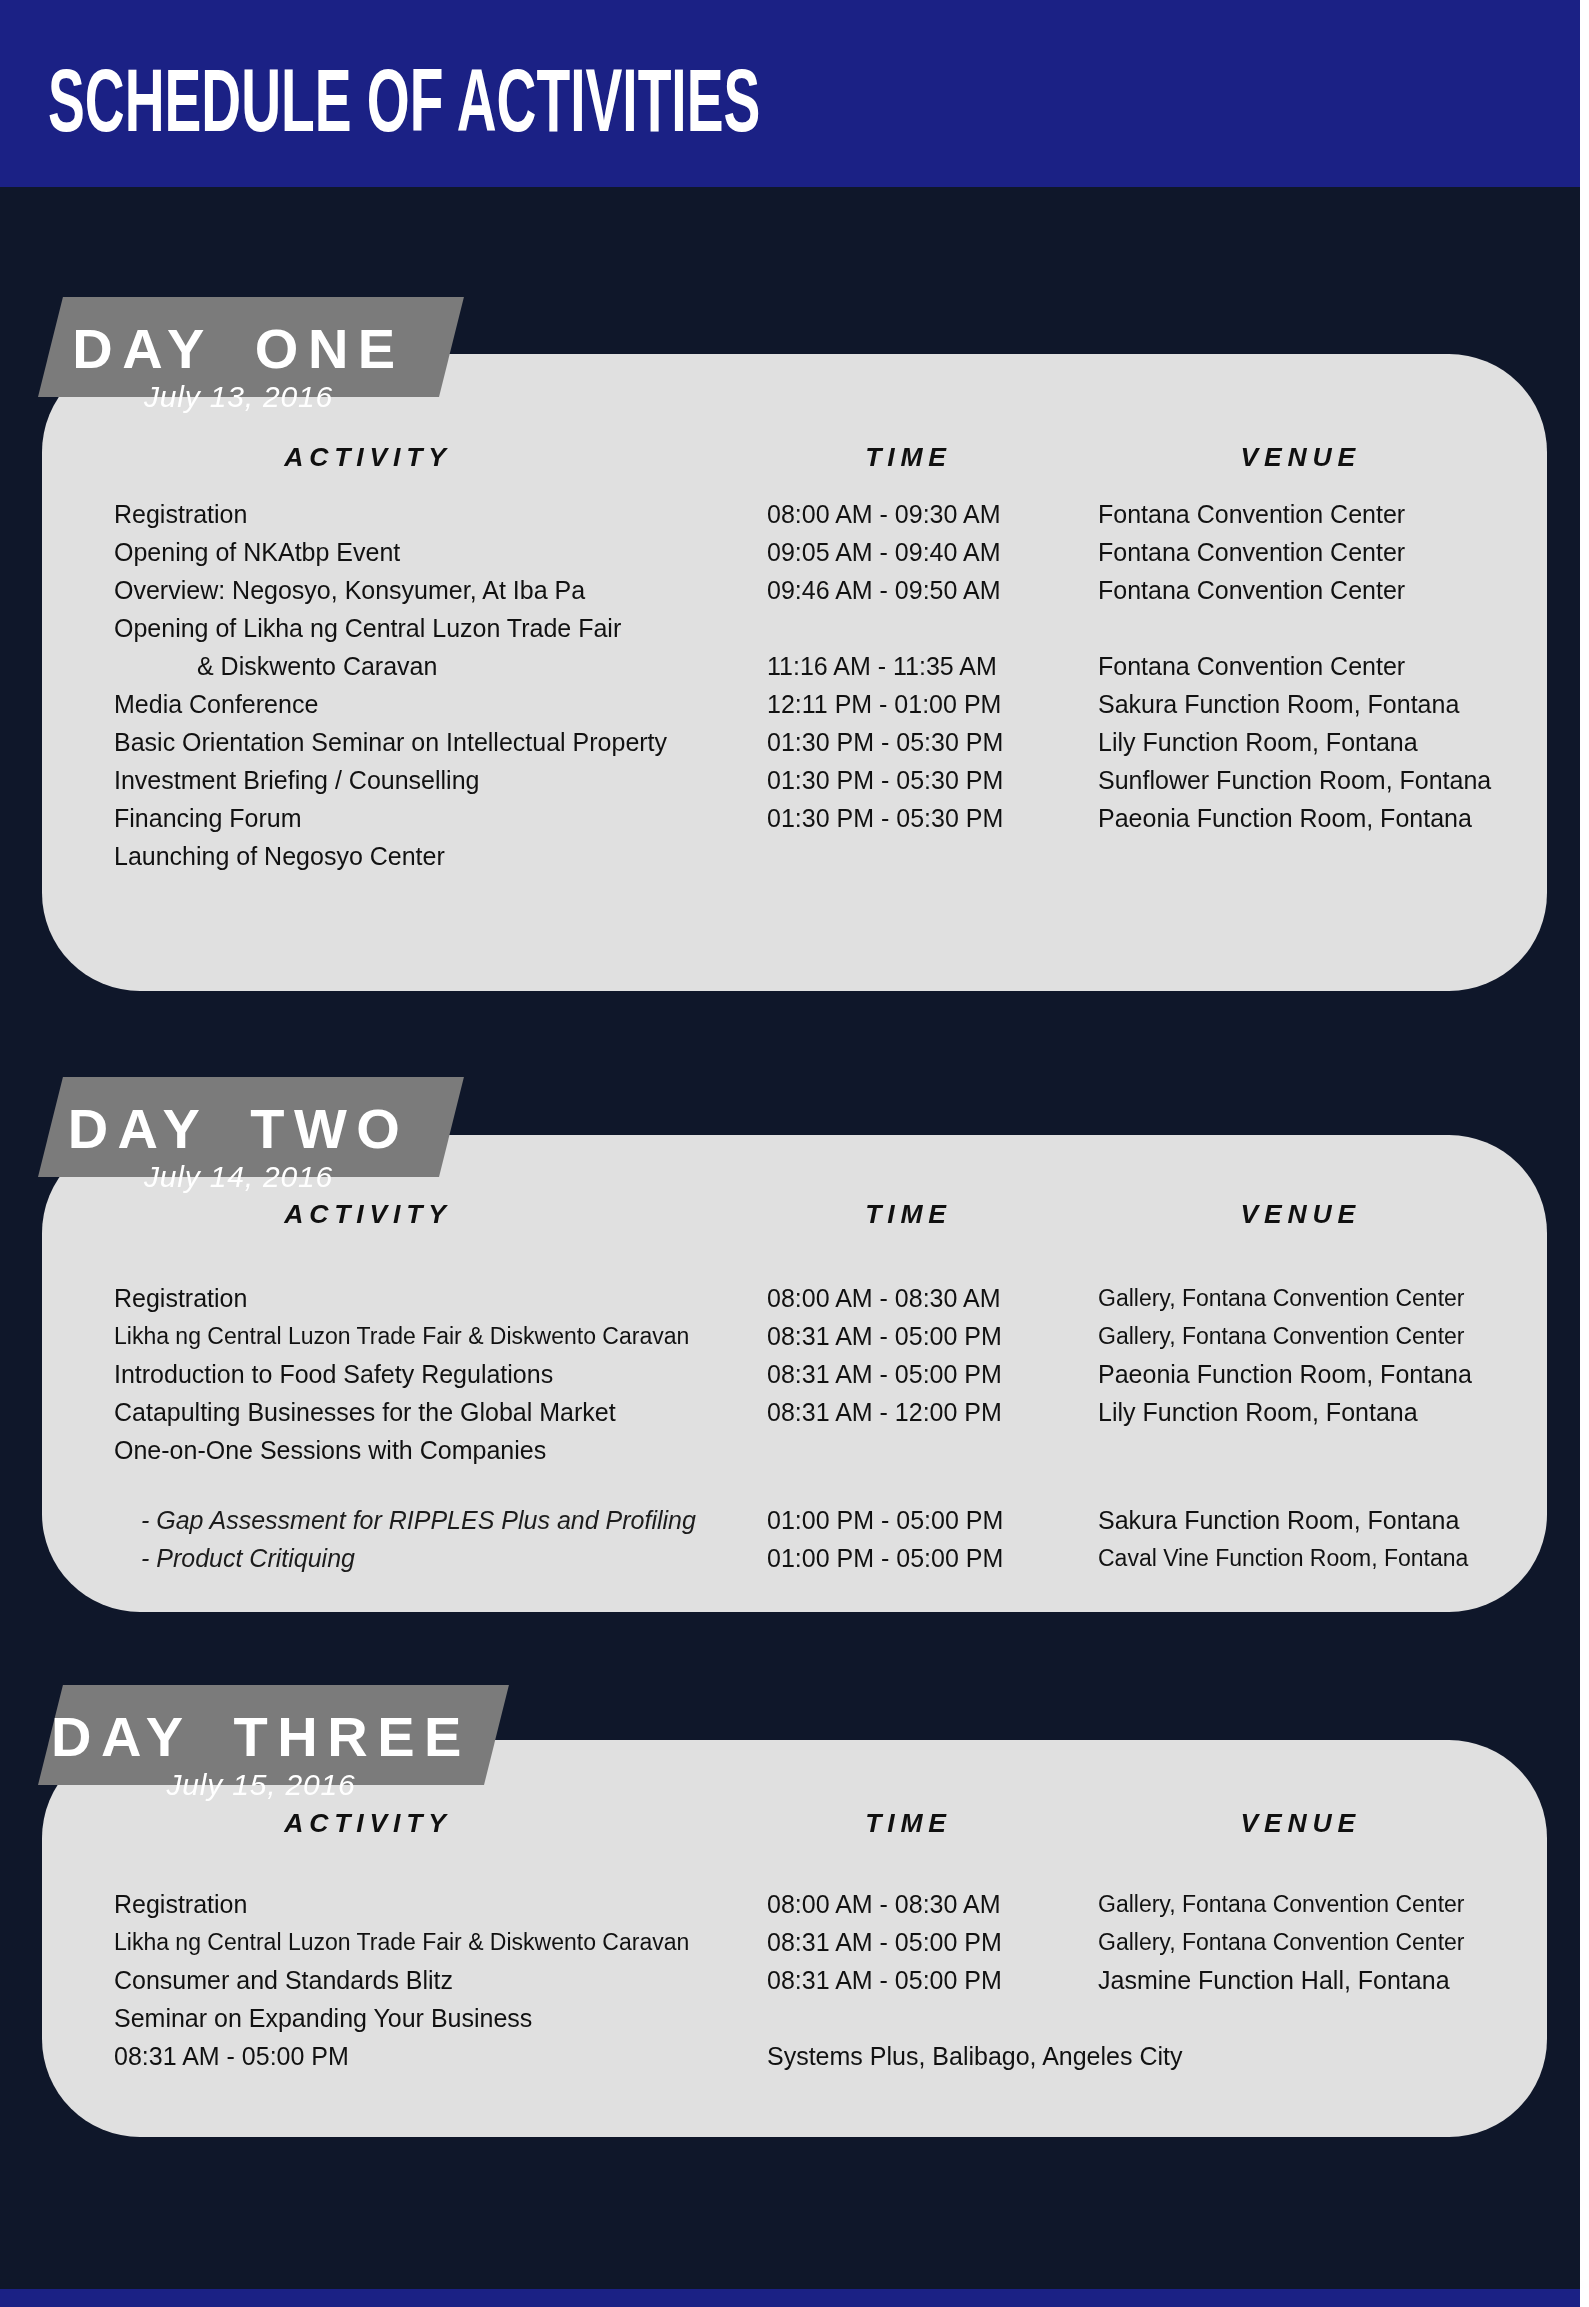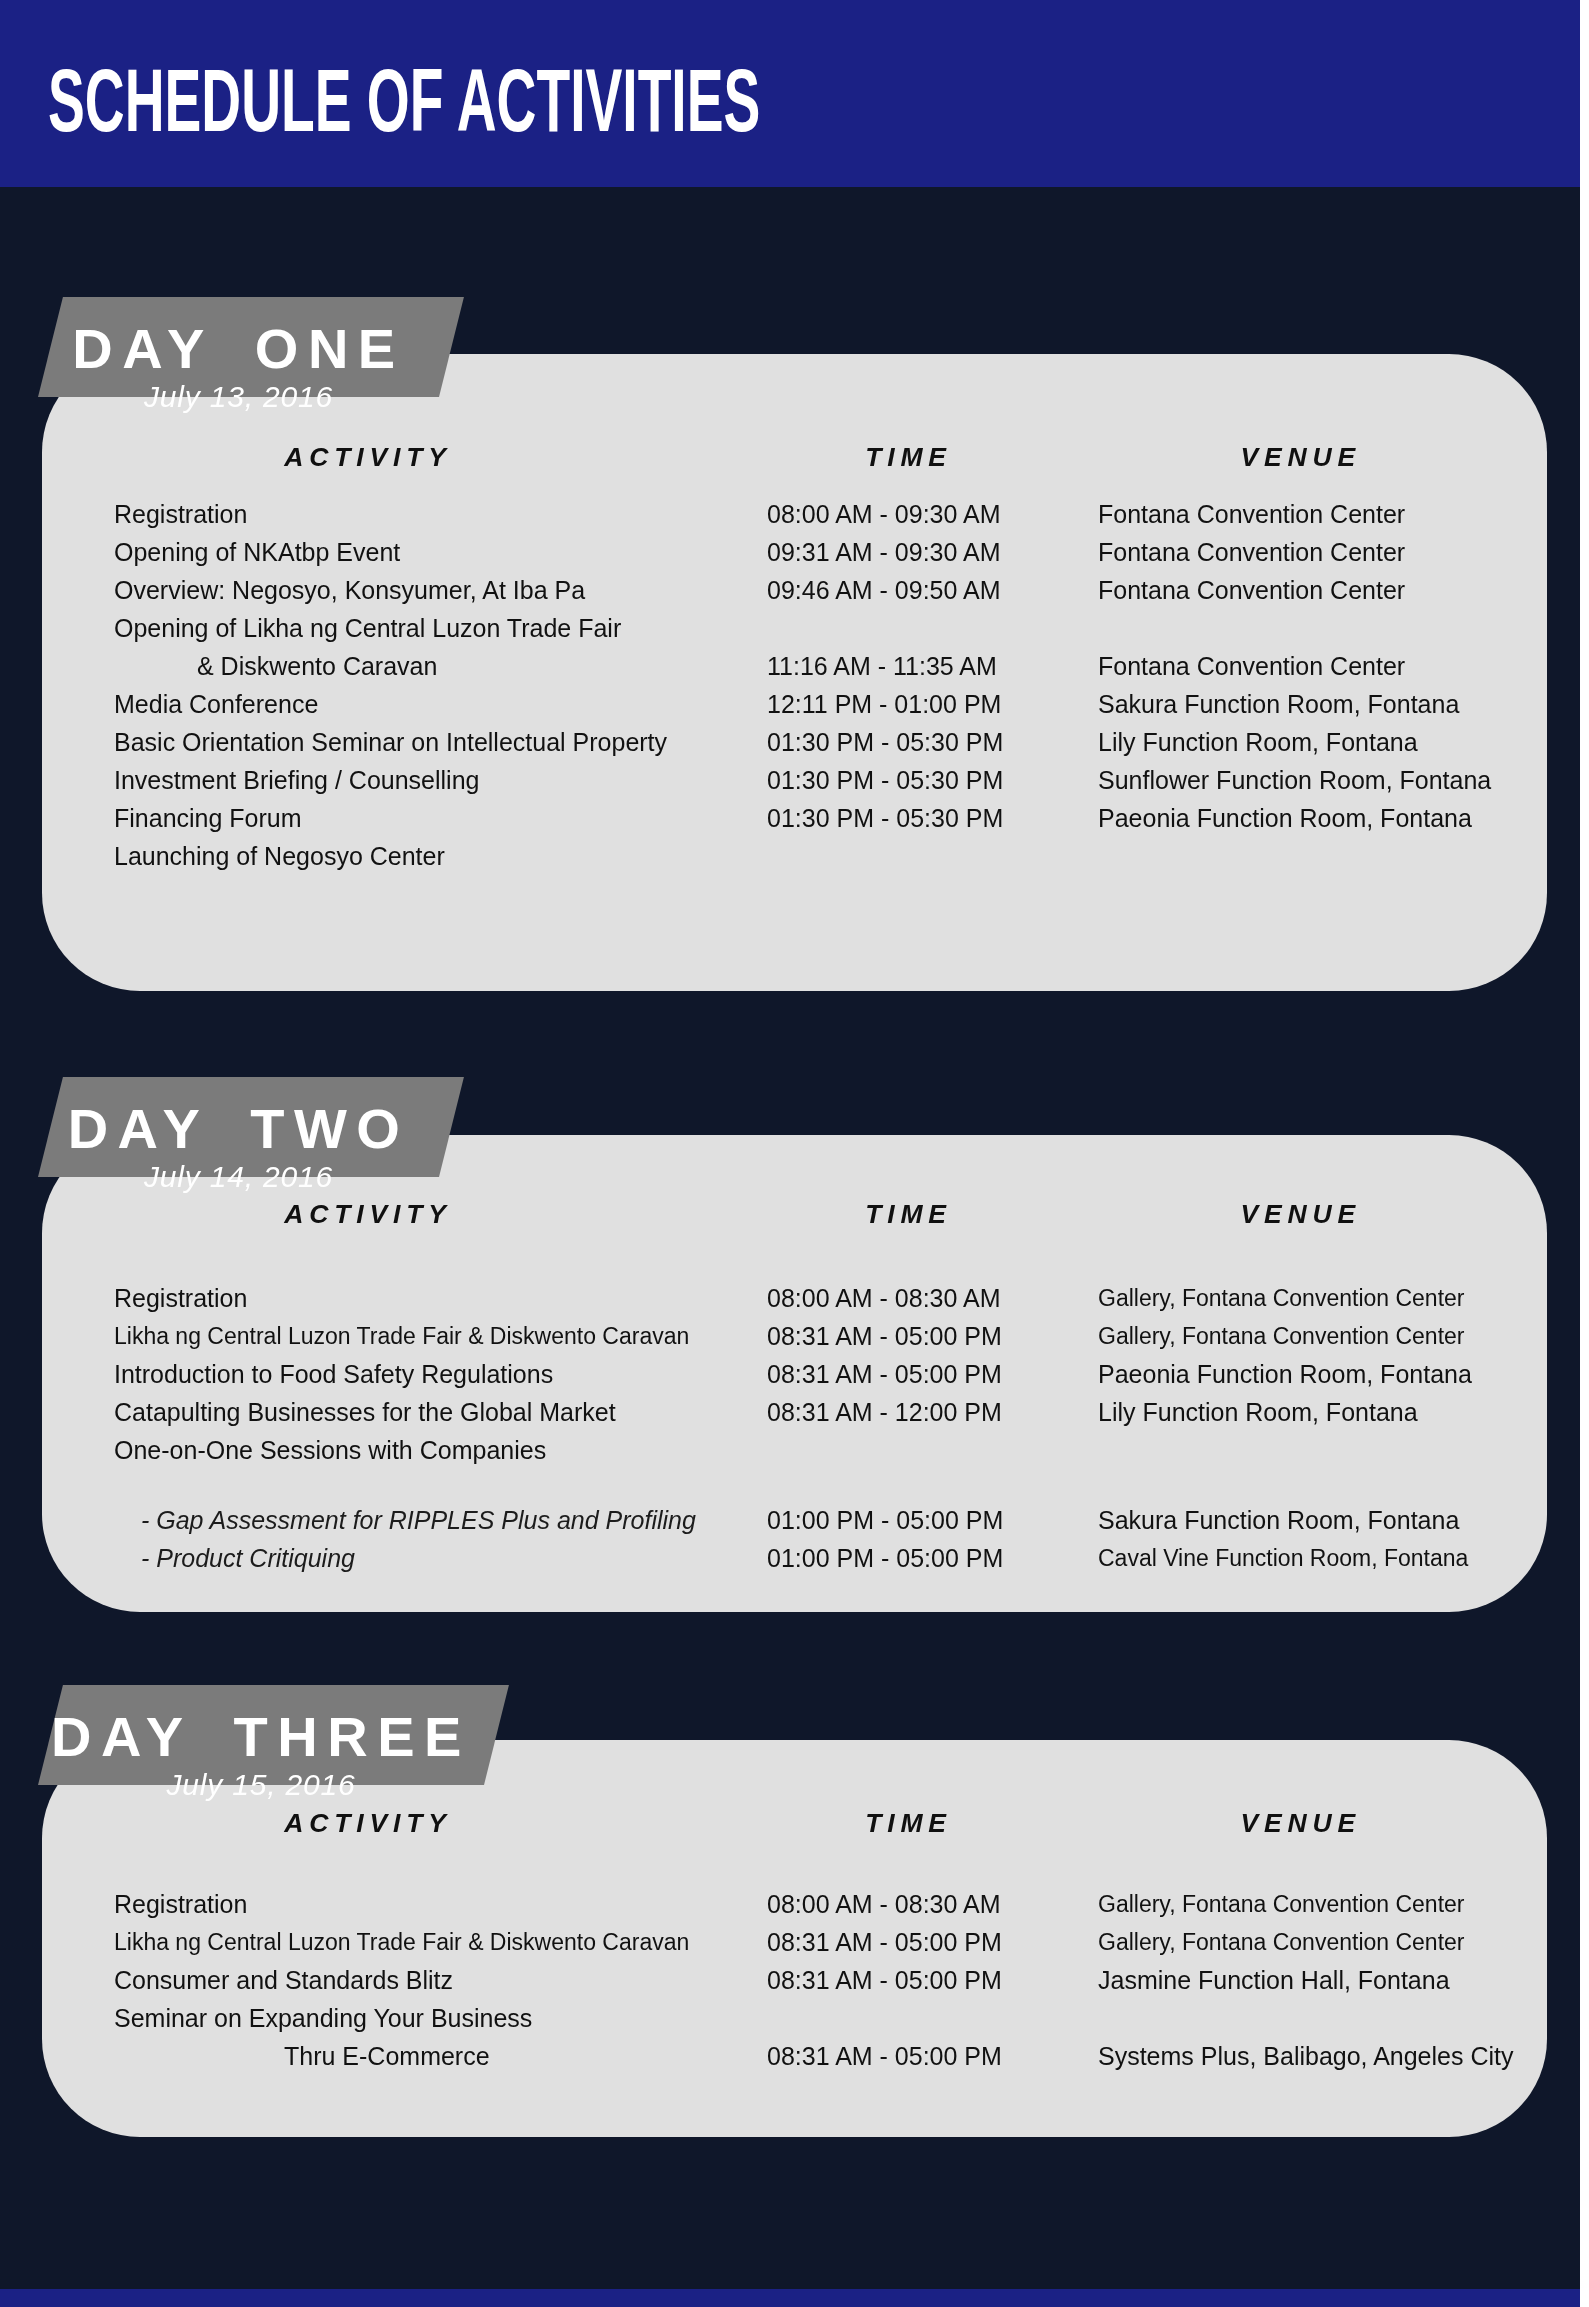--- a/index.html
+++ b/index.html
@@ -90,21 +90,21 @@
         <span class="col-v">VENUE</span>
       </div>
       <div class="rows">
           <div class="row">
             <span class="cell-a">Registration</span>
             <span class="cell-t">08:00 AM - 09:30 AM</span>
             <span class="cell-v">Fontana Convention Center</span>
           </div>
           <div class="row">
             <span class="cell-a">Opening of NKAtbp Event</span>
-            <span class="cell-t">09:31 AM - 09:30 AM</span>
+            <span class="cell-t">09:05 AM - 09:40 AM</span>
             <span class="cell-v">Fontana Convention Center</span>
           </div>
           <div class="row">
             <span class="cell-a">Overview: Negosyo, Konsyumer, At Iba Pa</span>
             <span class="cell-t">09:46 AM - 09:50 AM</span>
             <span class="cell-v">Fontana Convention Center</span>
           </div>
           <div class="row">
             <span class="cell-a">Opening of Likha ng Central Luzon Trade Fair</span>
             <span class="cell-t"></span>
@@ -221,21 +221,20 @@
             <span class="cell-a">Consumer and Standards Blitz</span>
             <span class="cell-t">08:31 AM - 05:00 PM</span>
             <span class="cell-v">Jasmine Function Hall, Fontana</span>
           </div>
           <div class="row">
             <span class="cell-a">Seminar on Expanding Your Business</span>
             <span class="cell-t"></span>
             <span class="cell-v"></span>
           </div>
           <div class="row">
-            <span class="cell-a" style="padding-left: 170px;">Thru E-Commerce</span>
             <span class="cell-t">08:31 AM - 05:00 PM</span>
             <span class="cell-v">Systems Plus, Balibago, Angeles City</span>
           </div>
         </div>
     </div>
   </section>
 
   <footer class="bottombar"></footer>
 
 </div>

